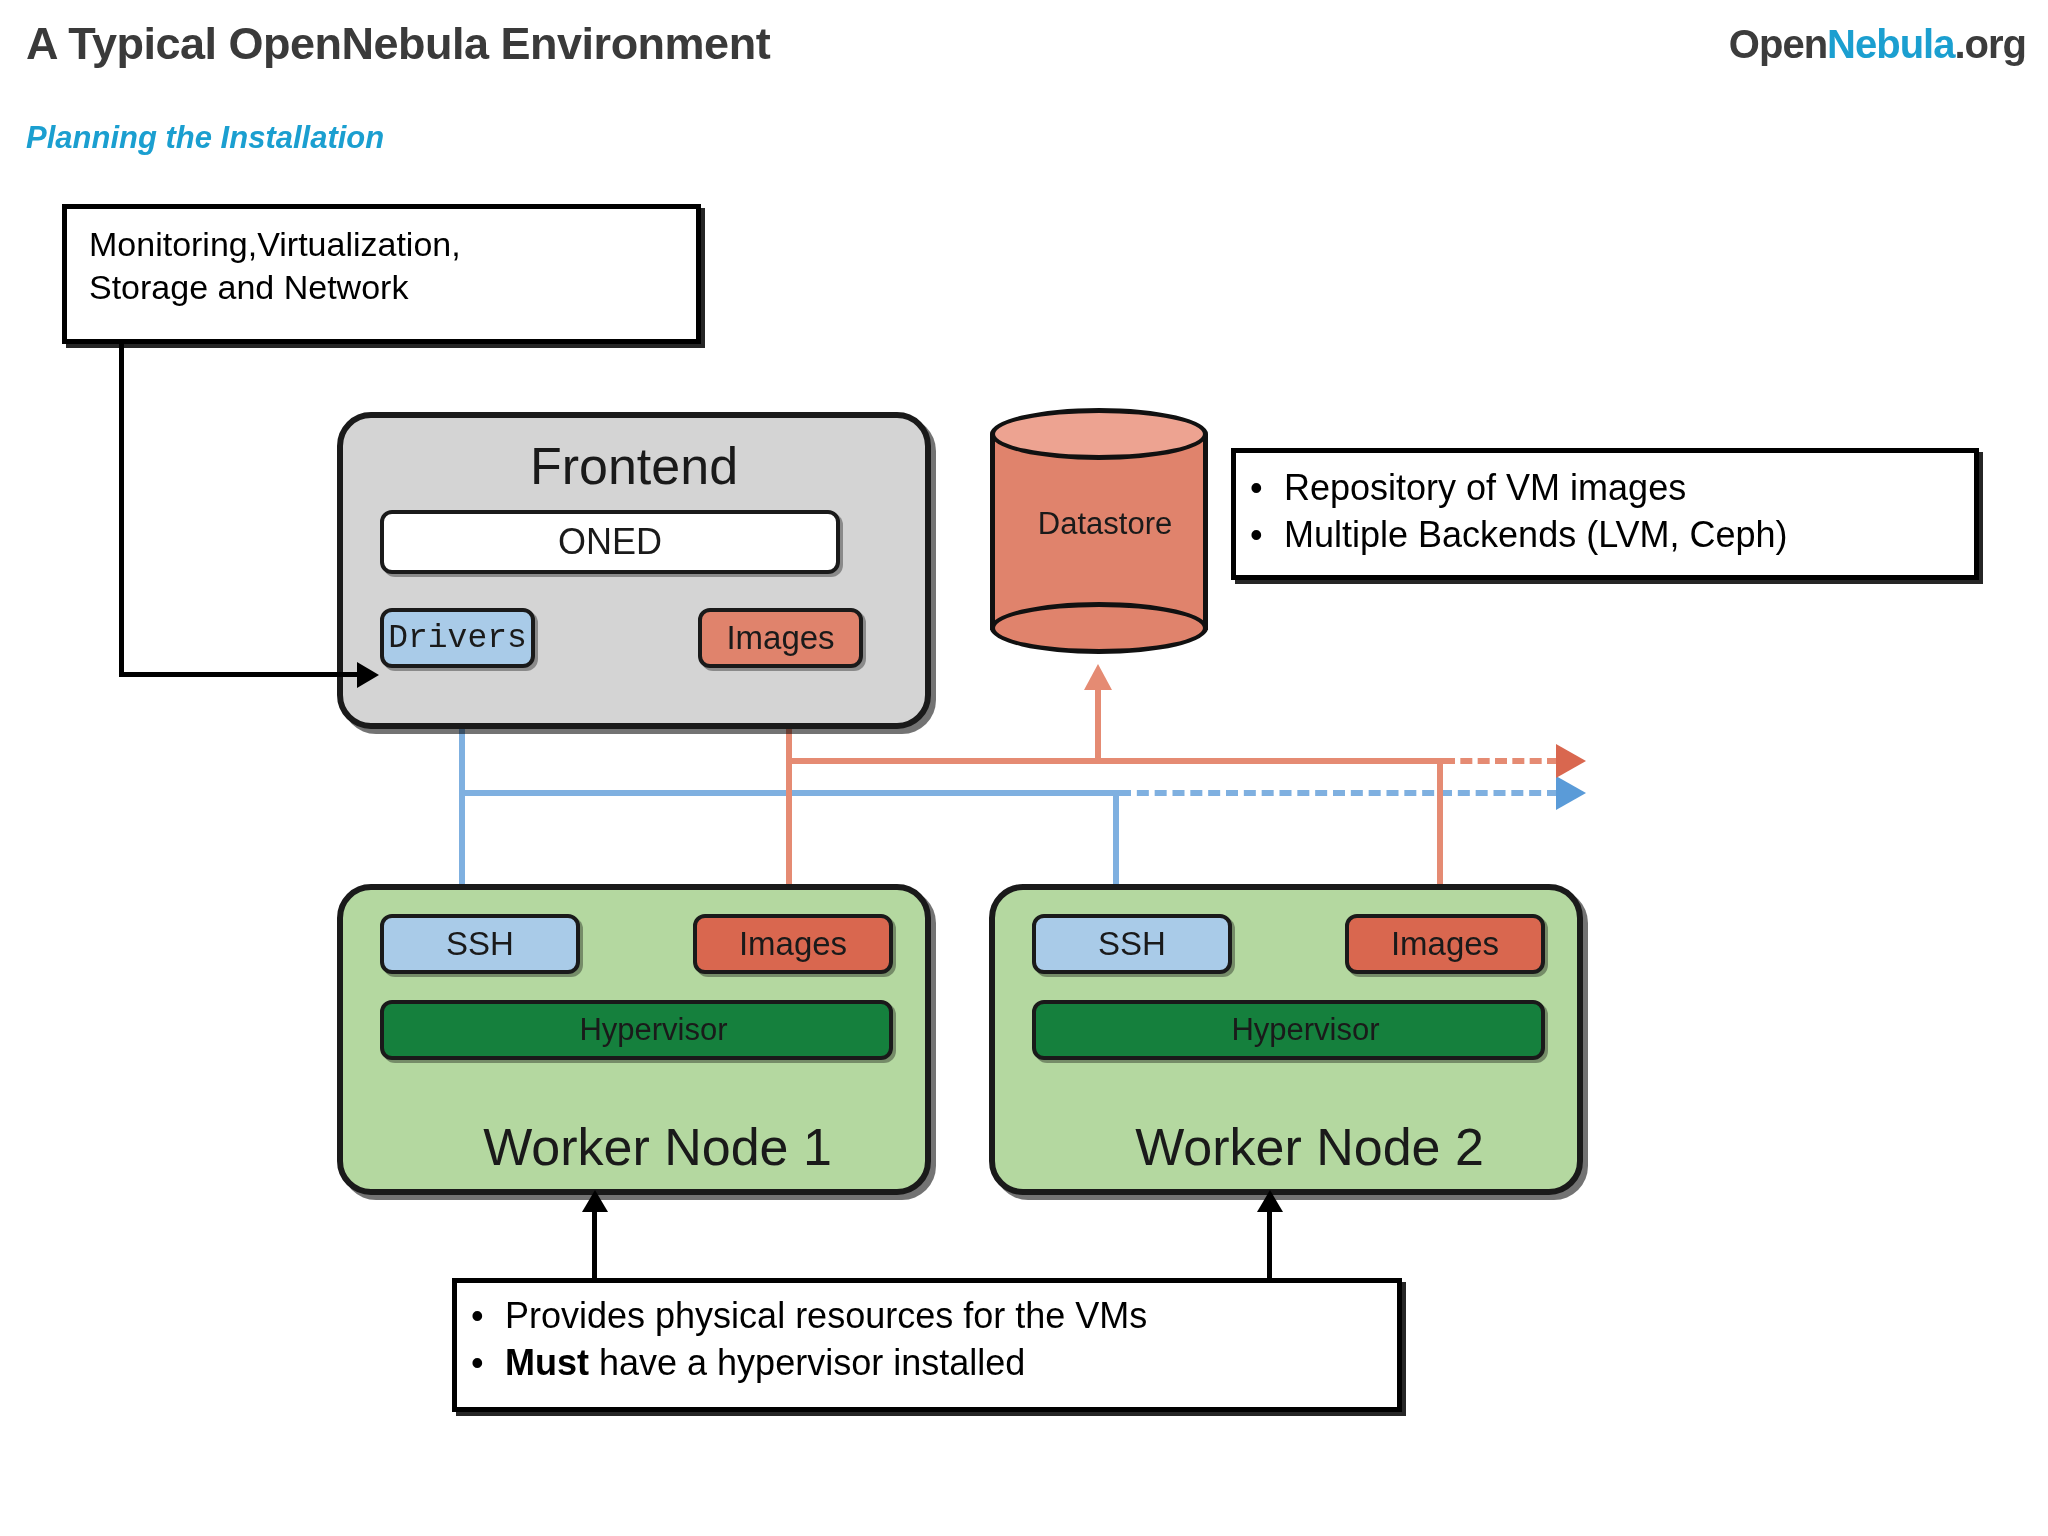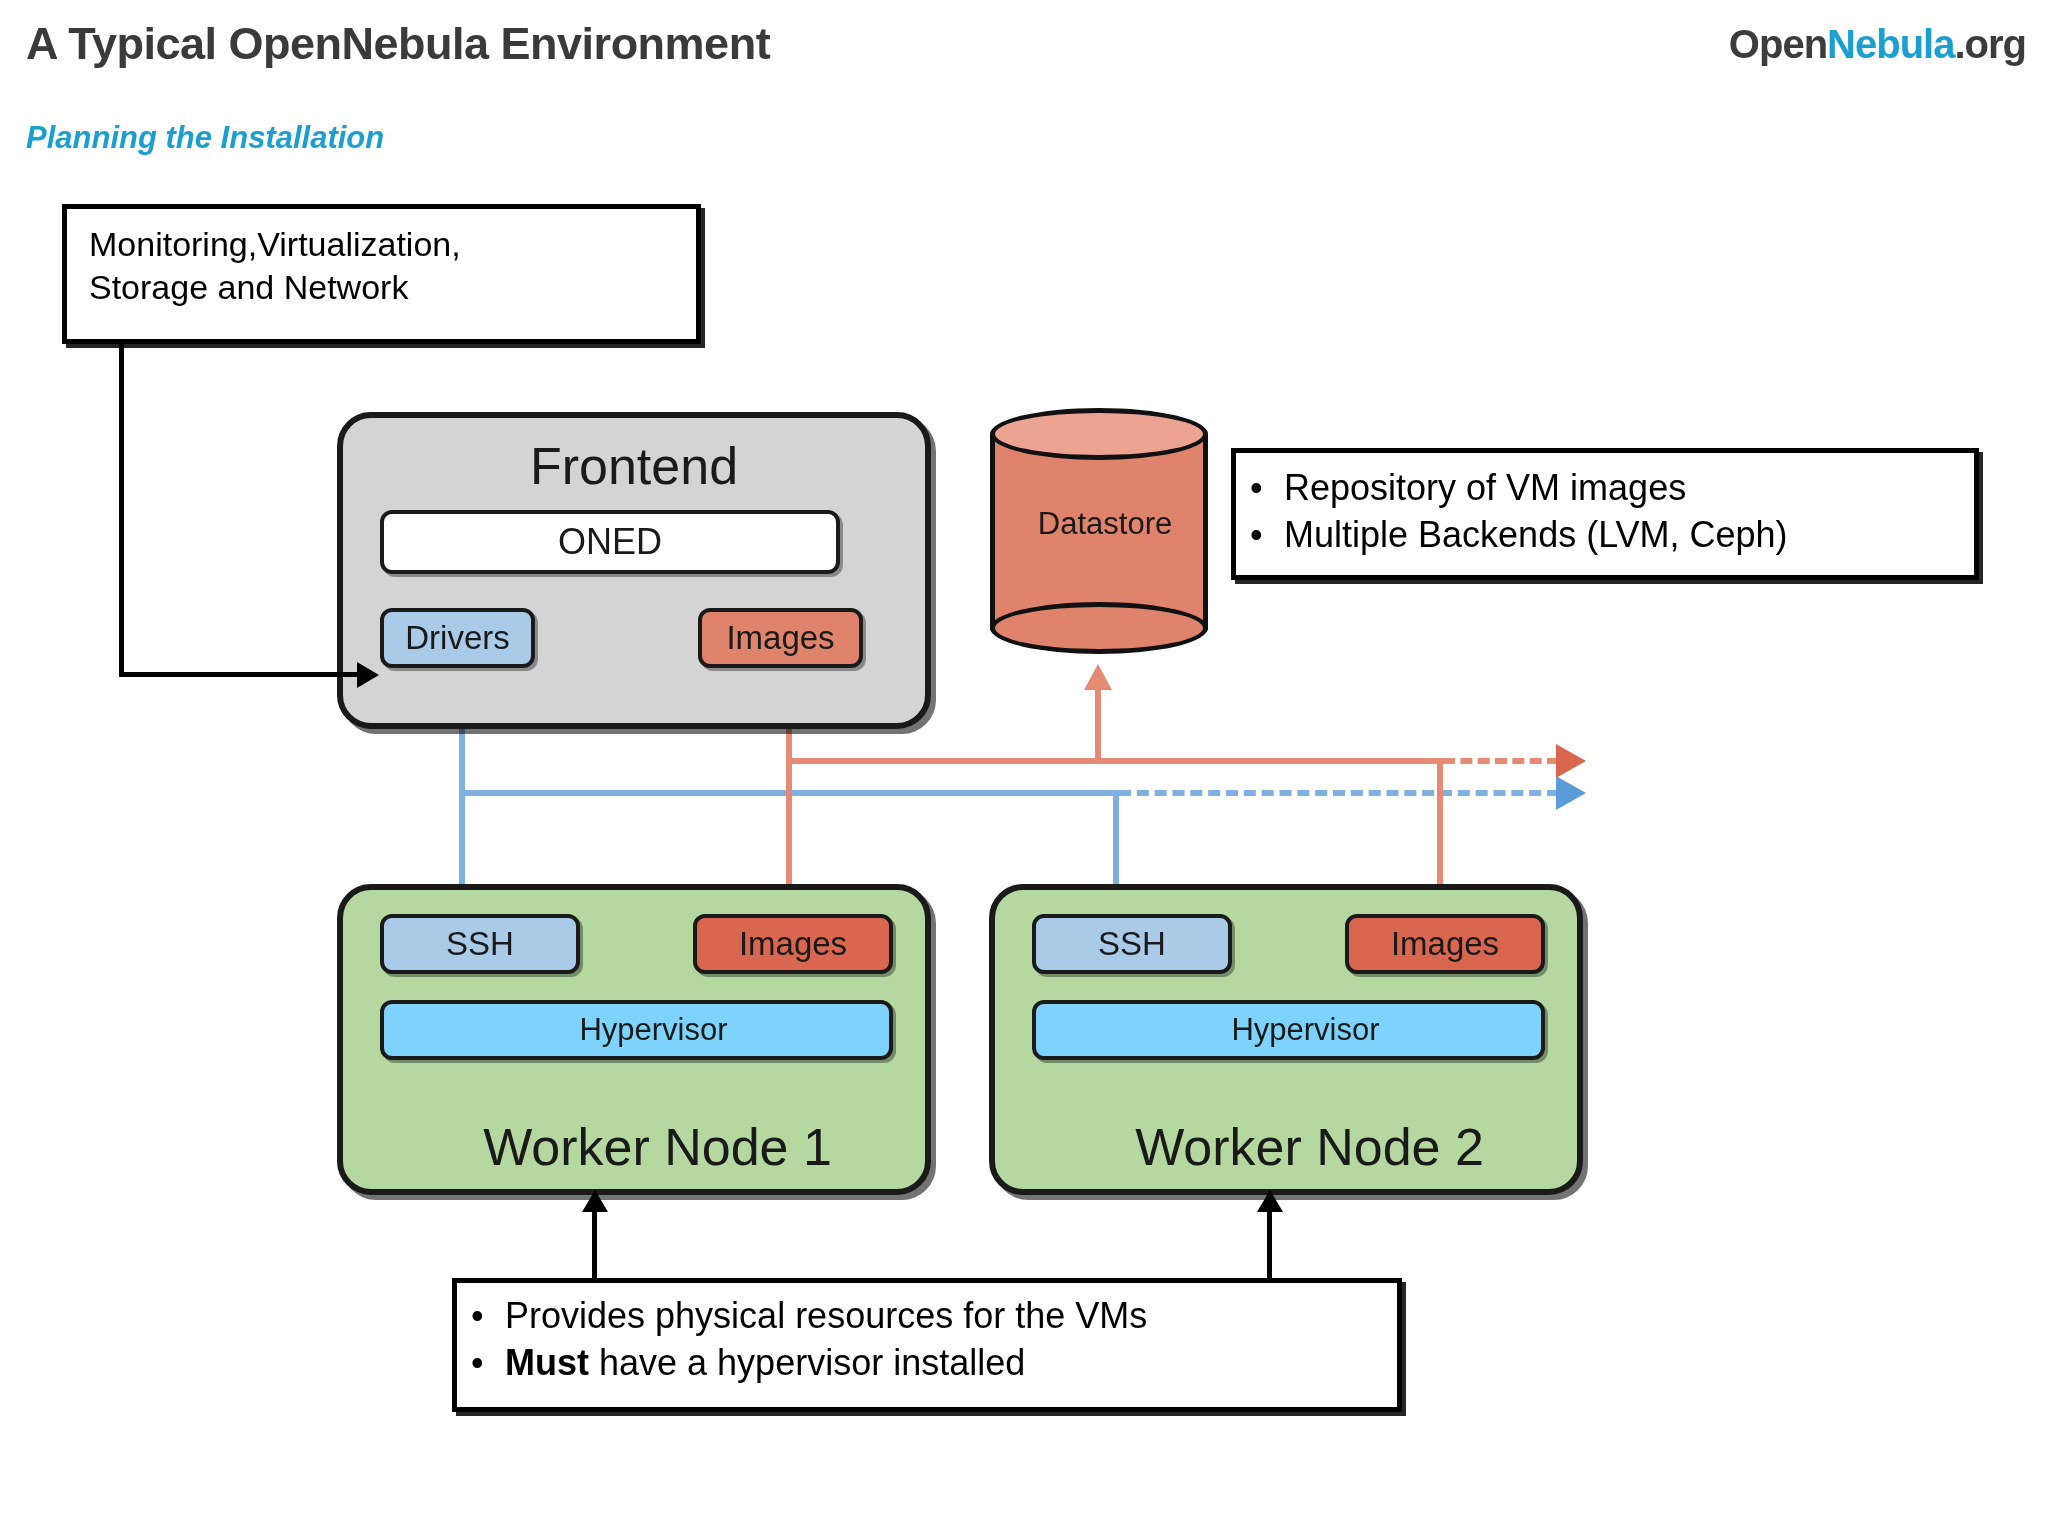--- a/index.html
+++ b/index.html
@@ -174,24 +174,24 @@
     justify-content: center;
     font-size: 32px;
     color: #1a1a1a;
     box-shadow: 3px 3px 0 rgba(0,0,0,0.35);
     white-space: nowrap;
   }
   .box-white   { background: #ffffff; }
   .box-blue    { background: #a9cbe8; }
   .box-red     { background: #e0836c; }
   .box-red-dk  { background: #d9674f; }
-  .box-orange  { background: #7dd3fc; padding-left: 34px; }
+  .box-orange  { background: #15803d; padding-left: 34px; }
 
   #oned-box     { left: 37px; top: 92px;  width: 460px; height: 64px; font-size: 36px; }
-  #drivers-box  { left: 37px; top: 190px; width: 155px; height: 60px; font-size: 33px; }
+  #drivers-box  { left: 37px; top: 190px; width: 155px; height: 60px; font-size: 33px; font-family: Liberation Mono, monospace; }
   #fe-images    { left: 355px;top: 190px; width: 165px; height: 60px; font-size: 33px; }
 
   .wn-ssh       { left: 37px; top: 24px;  width: 200px; height: 60px; font-size: 33px; }
   .wn-images    { left: 350px;top: 24px;  width: 200px; height: 60px; font-size: 33px; }
   .wn-hyp       { left: 37px; top: 110px; width: 513px; height: 60px; font-size: 31px; }
 
   
   #datastore {
     position: absolute;
     left: 990px;

